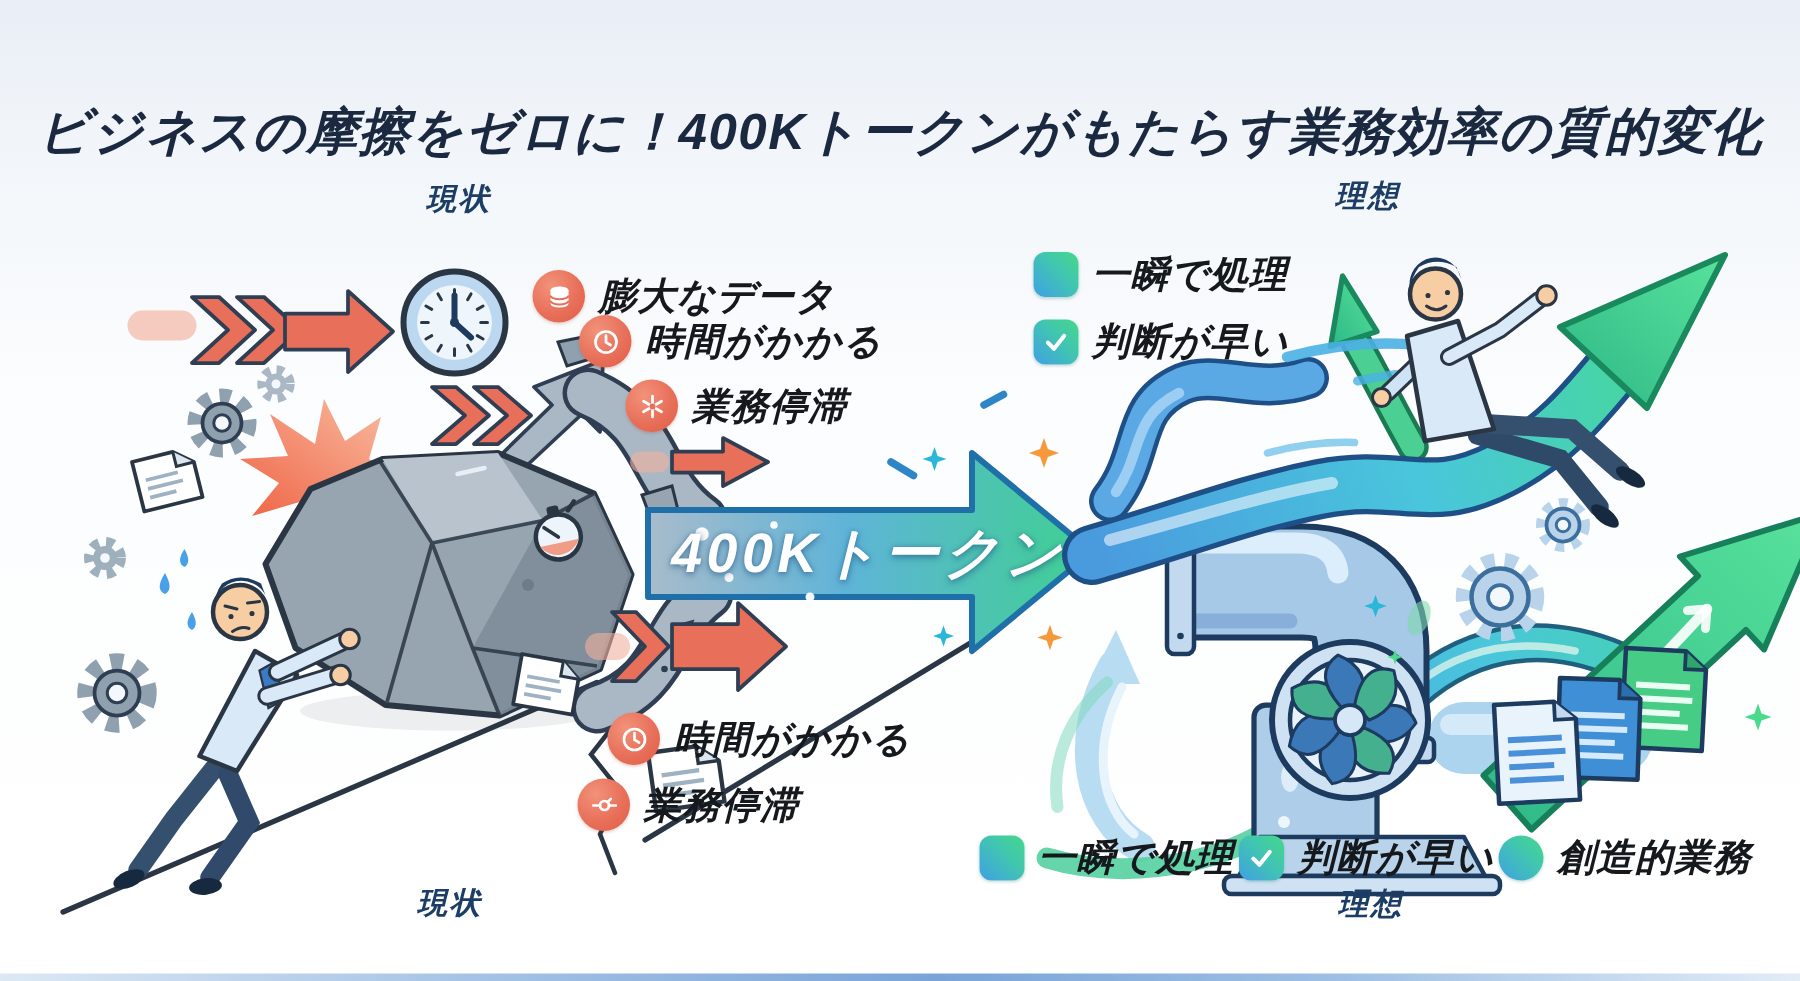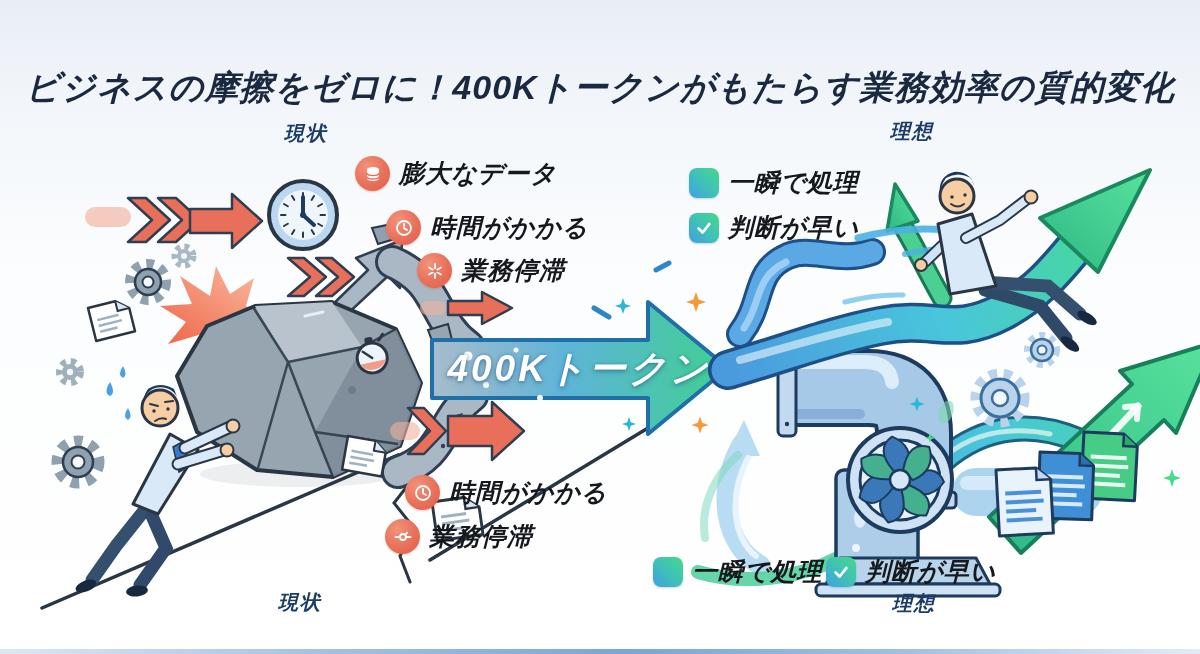--- a/index.html
+++ b/index.html
@@ -435,21 +435,21 @@
     </g>
   </svg>
 
   <h1 class="title">ビジネスの摩擦をゼロに！400Kトークンがもたらす業務効率の質的変化</h1>
 
   <div class="section-label" style="left:306px;top:133px">現状</div>
   <div class="section-label" style="left:912px;top:131px">理想</div>
   <div class="section-label" style="left:300px;top:602px">現状</div>
   <div class="section-label" style="left:914px;top:603px">理想</div>
 
-  <div class="item" style="left:355px;top:156px">
+  <div class="item" style="left:355px;top:180px">
     <span class="oicon">
       <svg width="20" height="20" viewBox="0 0 20 20">
           <g fill="#fff">
             <ellipse cx="10" cy="5.5" rx="6" ry="2.5"></ellipse>
             <path d="M4,5.5 h12 v9 a6,2.5 0 0 1 -12,0 z"></path>
           </g>
           <path d="M4,9 a6,2.5 0 0 0 12,0 M4,12.5 a6,2.5 0 0 0 12,0" stroke="#e8705a" stroke-width="1.4" fill="none"></path>
         </svg>
     </span>
     <span class="item-label">膨大なデータ</span>
@@ -511,17 +511,21 @@
     <span class="item-label">一瞬で処理</span>
   </div>
   <div class="item" style="left:826px;top:555px">
     <span class="ticon">
       <svg width="18" height="18" viewBox="0 0 20 20" fill="none" stroke="#fff" stroke-width="3" stroke-linecap="round" stroke-linejoin="round">
           <path d="M4,10.5 L8.5,15 L16,5.5"></path>
         </svg>
     </span>
     <span class="item-label">判断が早い</span>
   </div>
+  <div class="item" style="left:999px;top:555px">
+    <span class="ticon round"></span>
+    <span class="item-label">創造的業務</span>
+  </div>
 
   <div class="arrow-label">400Kトークン</div>
 
   <div class="bottom-line"></div>
 </div>
 
 </body></html>

